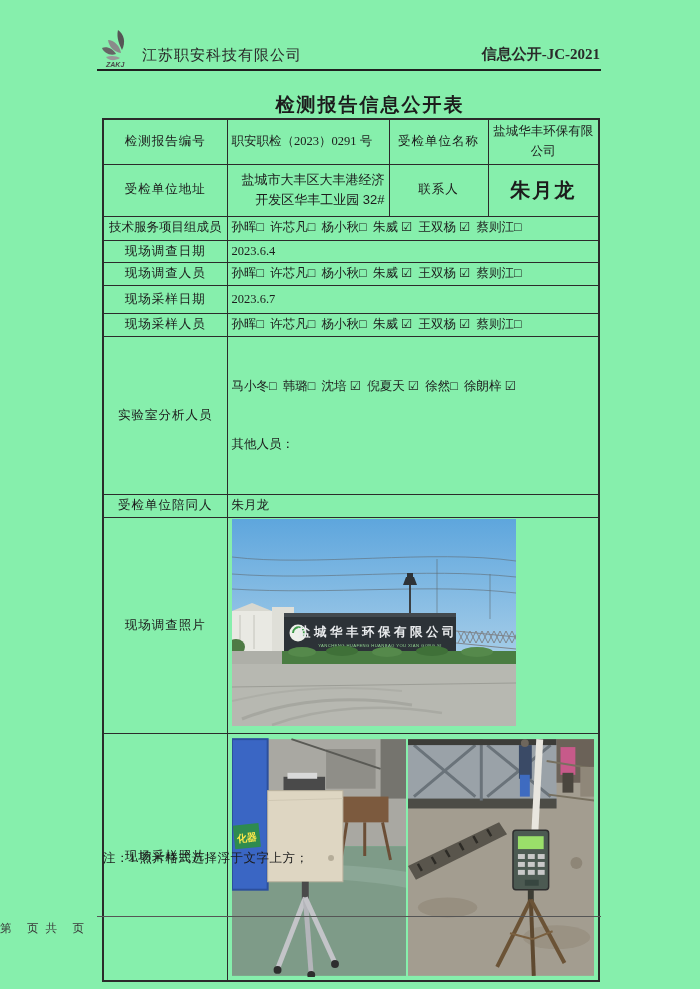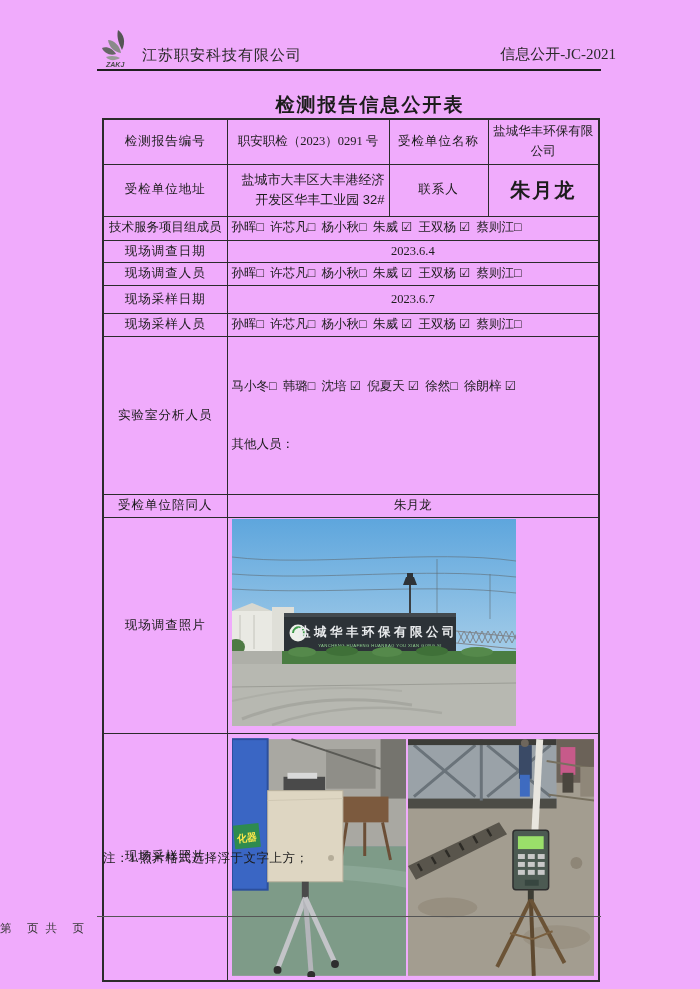--- a/index.html
+++ b/index.html
@@ -1,36 +1,36 @@
 <!DOCTYPE html>
 <html><head>
 <meta charset="utf-8">
 <style>
   html,body{margin:0;padding:0;background:#888;}
   .page{
-    position:relative;width:700px;height:989px;background:#f0abfc;
+    position:relative;width:700px;height:989px;background:#86efac;
     font-family:"Liberation Serif","DejaVu Serif",serif;color:#1c1c1c;
     overflow:hidden;margin:0 auto;
   }
   
   .hdr-logo{position:absolute;left:98px;top:26px;width:44px;height:42px;}
   .hdr-company{position:absolute;left:142px;top:46px;font-size:15px;letter-spacing:1px;color:#2a2a2a;}
-  .hdr-code{position:absolute;right:84px;top:45px;font-size:15px;font-weight:normal;color:#2a2a2a;}
+  .hdr-code{position:absolute;right:100px;top:45px;font-size:15px;font-weight:bold;color:#2a2a2a;}
   .hdr-rule{position:absolute;left:97px;top:69px;width:504px;height:0;border-top:2.5px solid #1f1f1f;}
   
   .doc-title{position:absolute;left:0;top:92px;width:700px;text-align:center;
     font-size:19px;font-weight:bold;letter-spacing:2px;padding-left:20px;}
   
   table.form{position:absolute;left:102px;top:118px;border-collapse:collapse;table-layout:fixed;
     width:496px;font-size:12.5px;}
   table.form td{border:1px solid #2b2b2b;padding:1px 4px;vertical-align:middle;line-height:1.55;}
   table.form{border:2px solid #2b2b2b;}
   td.lab{ text-align:center;letter-spacing:1px;font-family:Liberation Serif, serif;}
   td.lab.tight{letter-spacing:0;}
-  td.val-c{text-align:center;}
+  td.val-c{text-align:left;}
   td.val-l{text-align:left;padding-left:8px;white-space:pre-wrap;}
   td.addr{font-family:"Liberation Sans","DejaVu Sans",sans-serif;font-size:13px;
     text-align:right;padding:4px 6px;line-height:1.9;}
   td.contact{text-align:center;font-size:20px;font-weight:bold;letter-spacing:2px;}
   td.unitname{text-align:center;line-height:1.7;}
   td.photocell{padding:2px 0 2px 3px;vertical-align:top;}
   .chk{white-space:pre-wrap;}
   
   .note{position:absolute;left:103px;top:850px;font-size:12.5px;letter-spacing:0.5px;}
   .foot-rule{position:absolute;left:97px;top:916px;width:504px;border-top:1px solid #555;}

